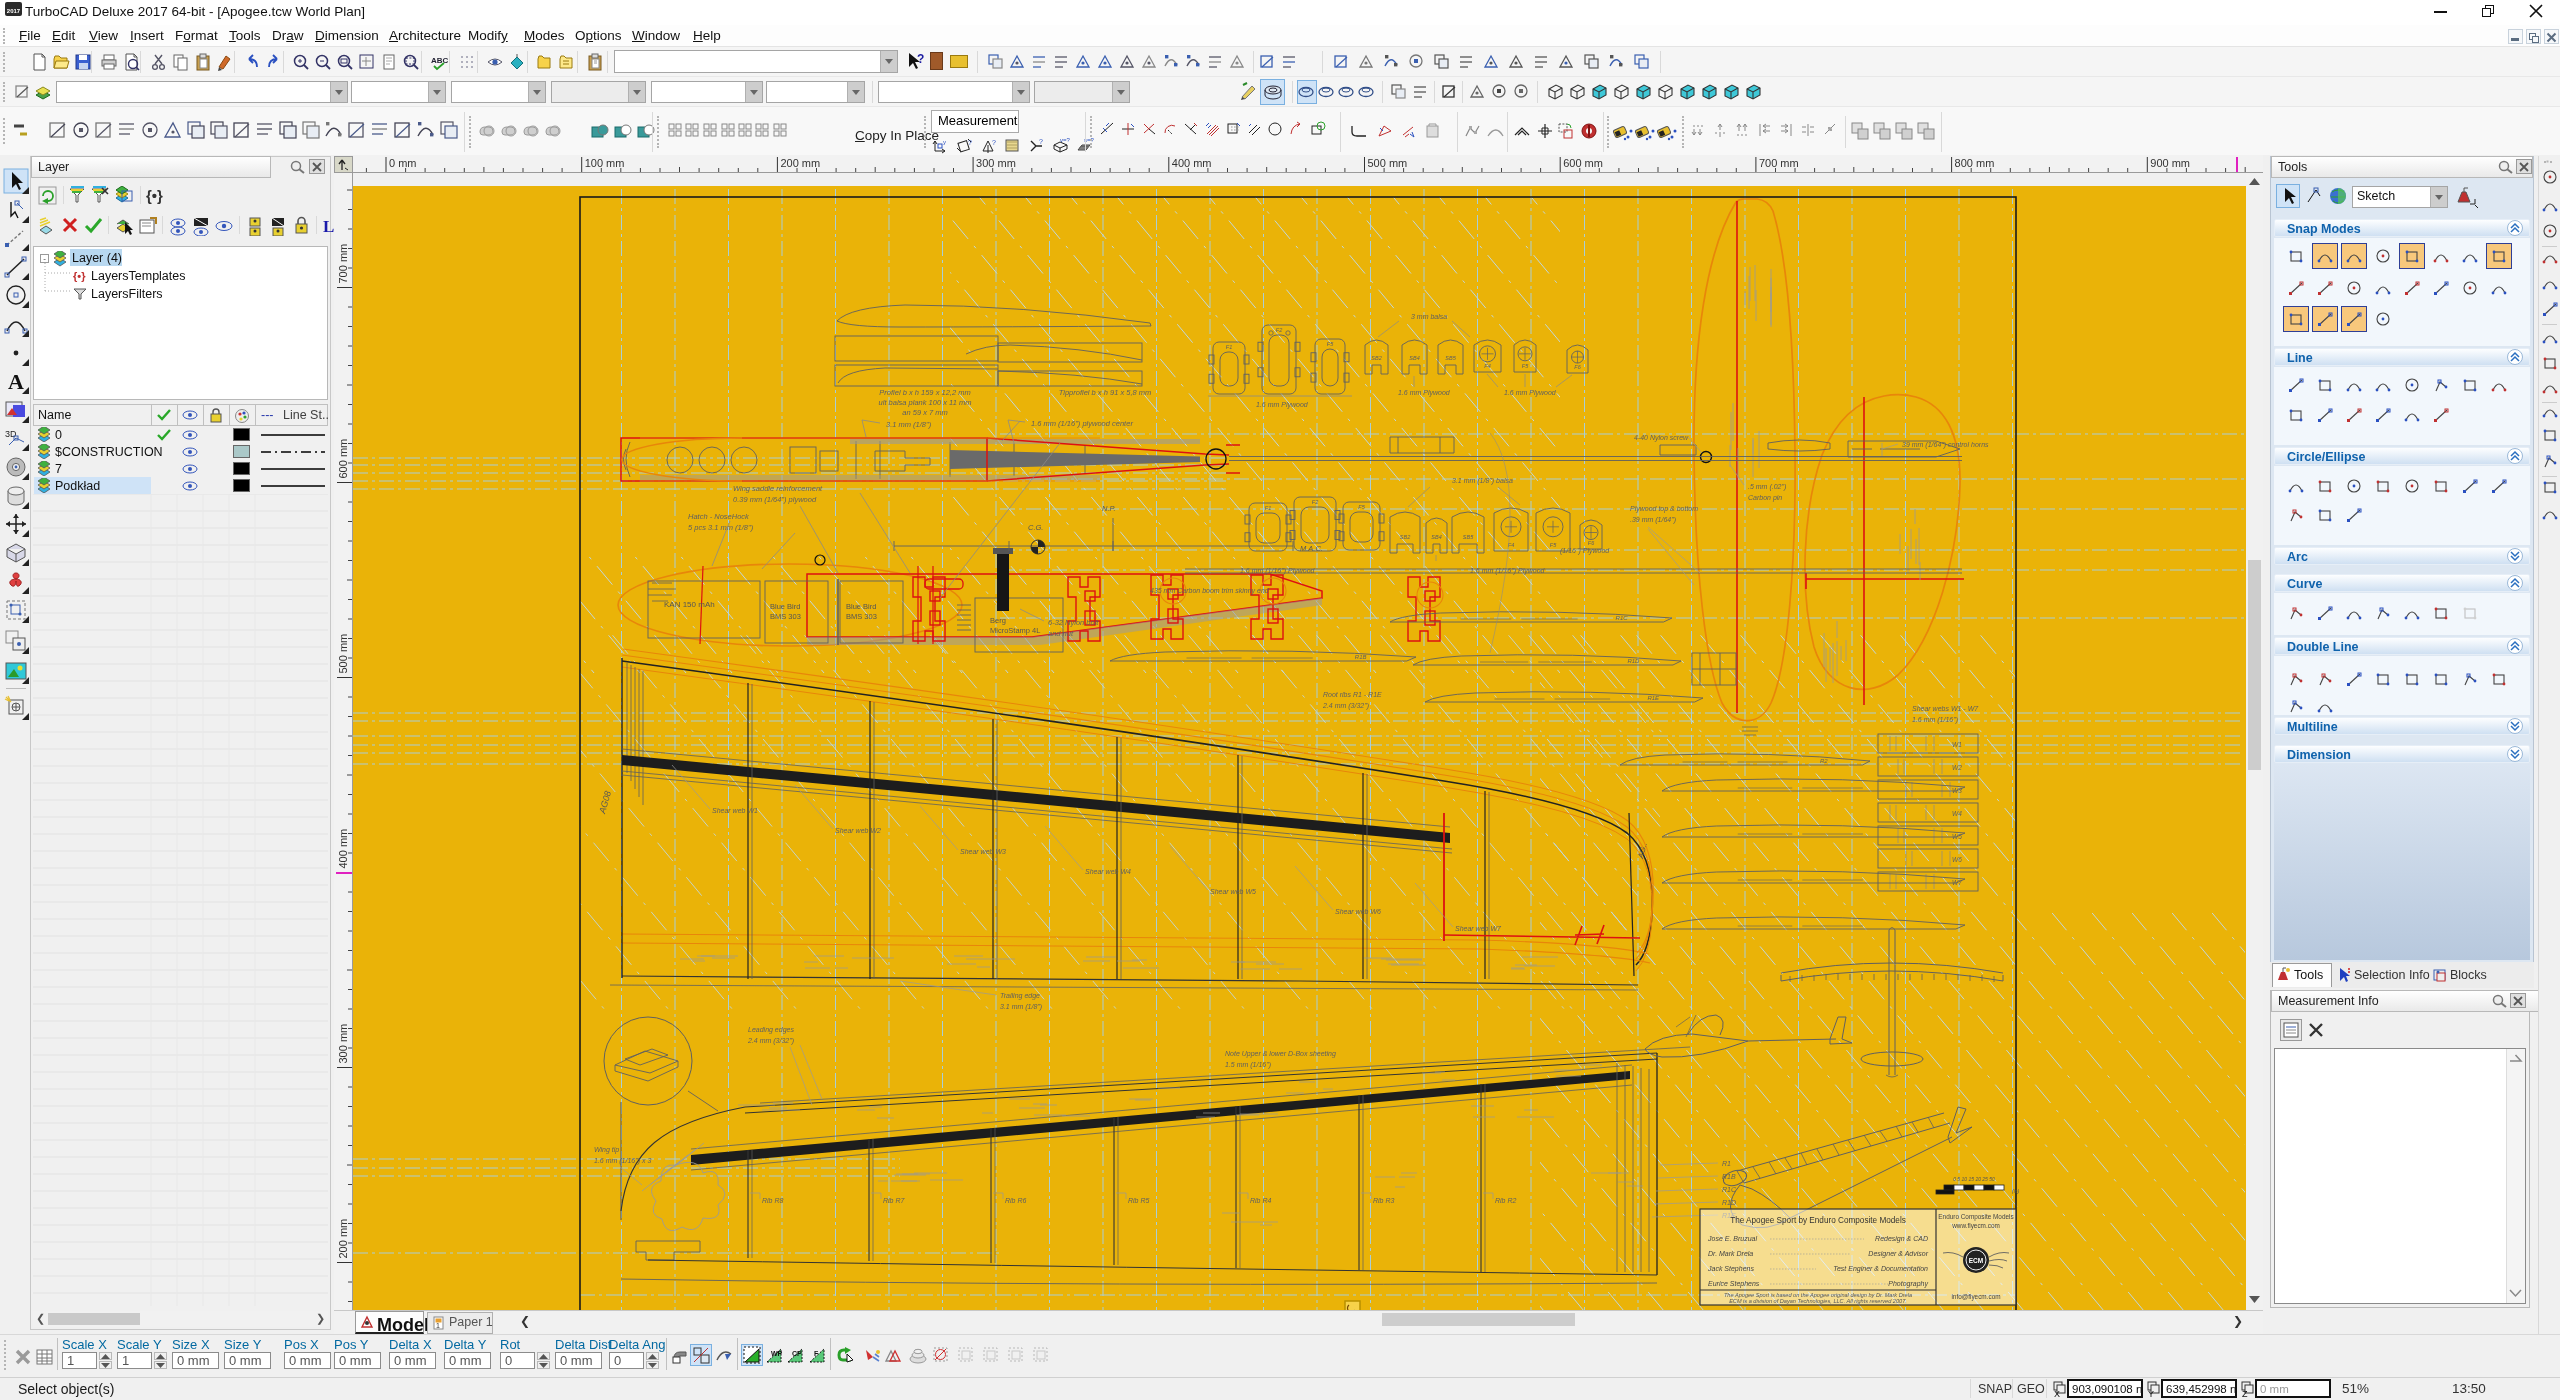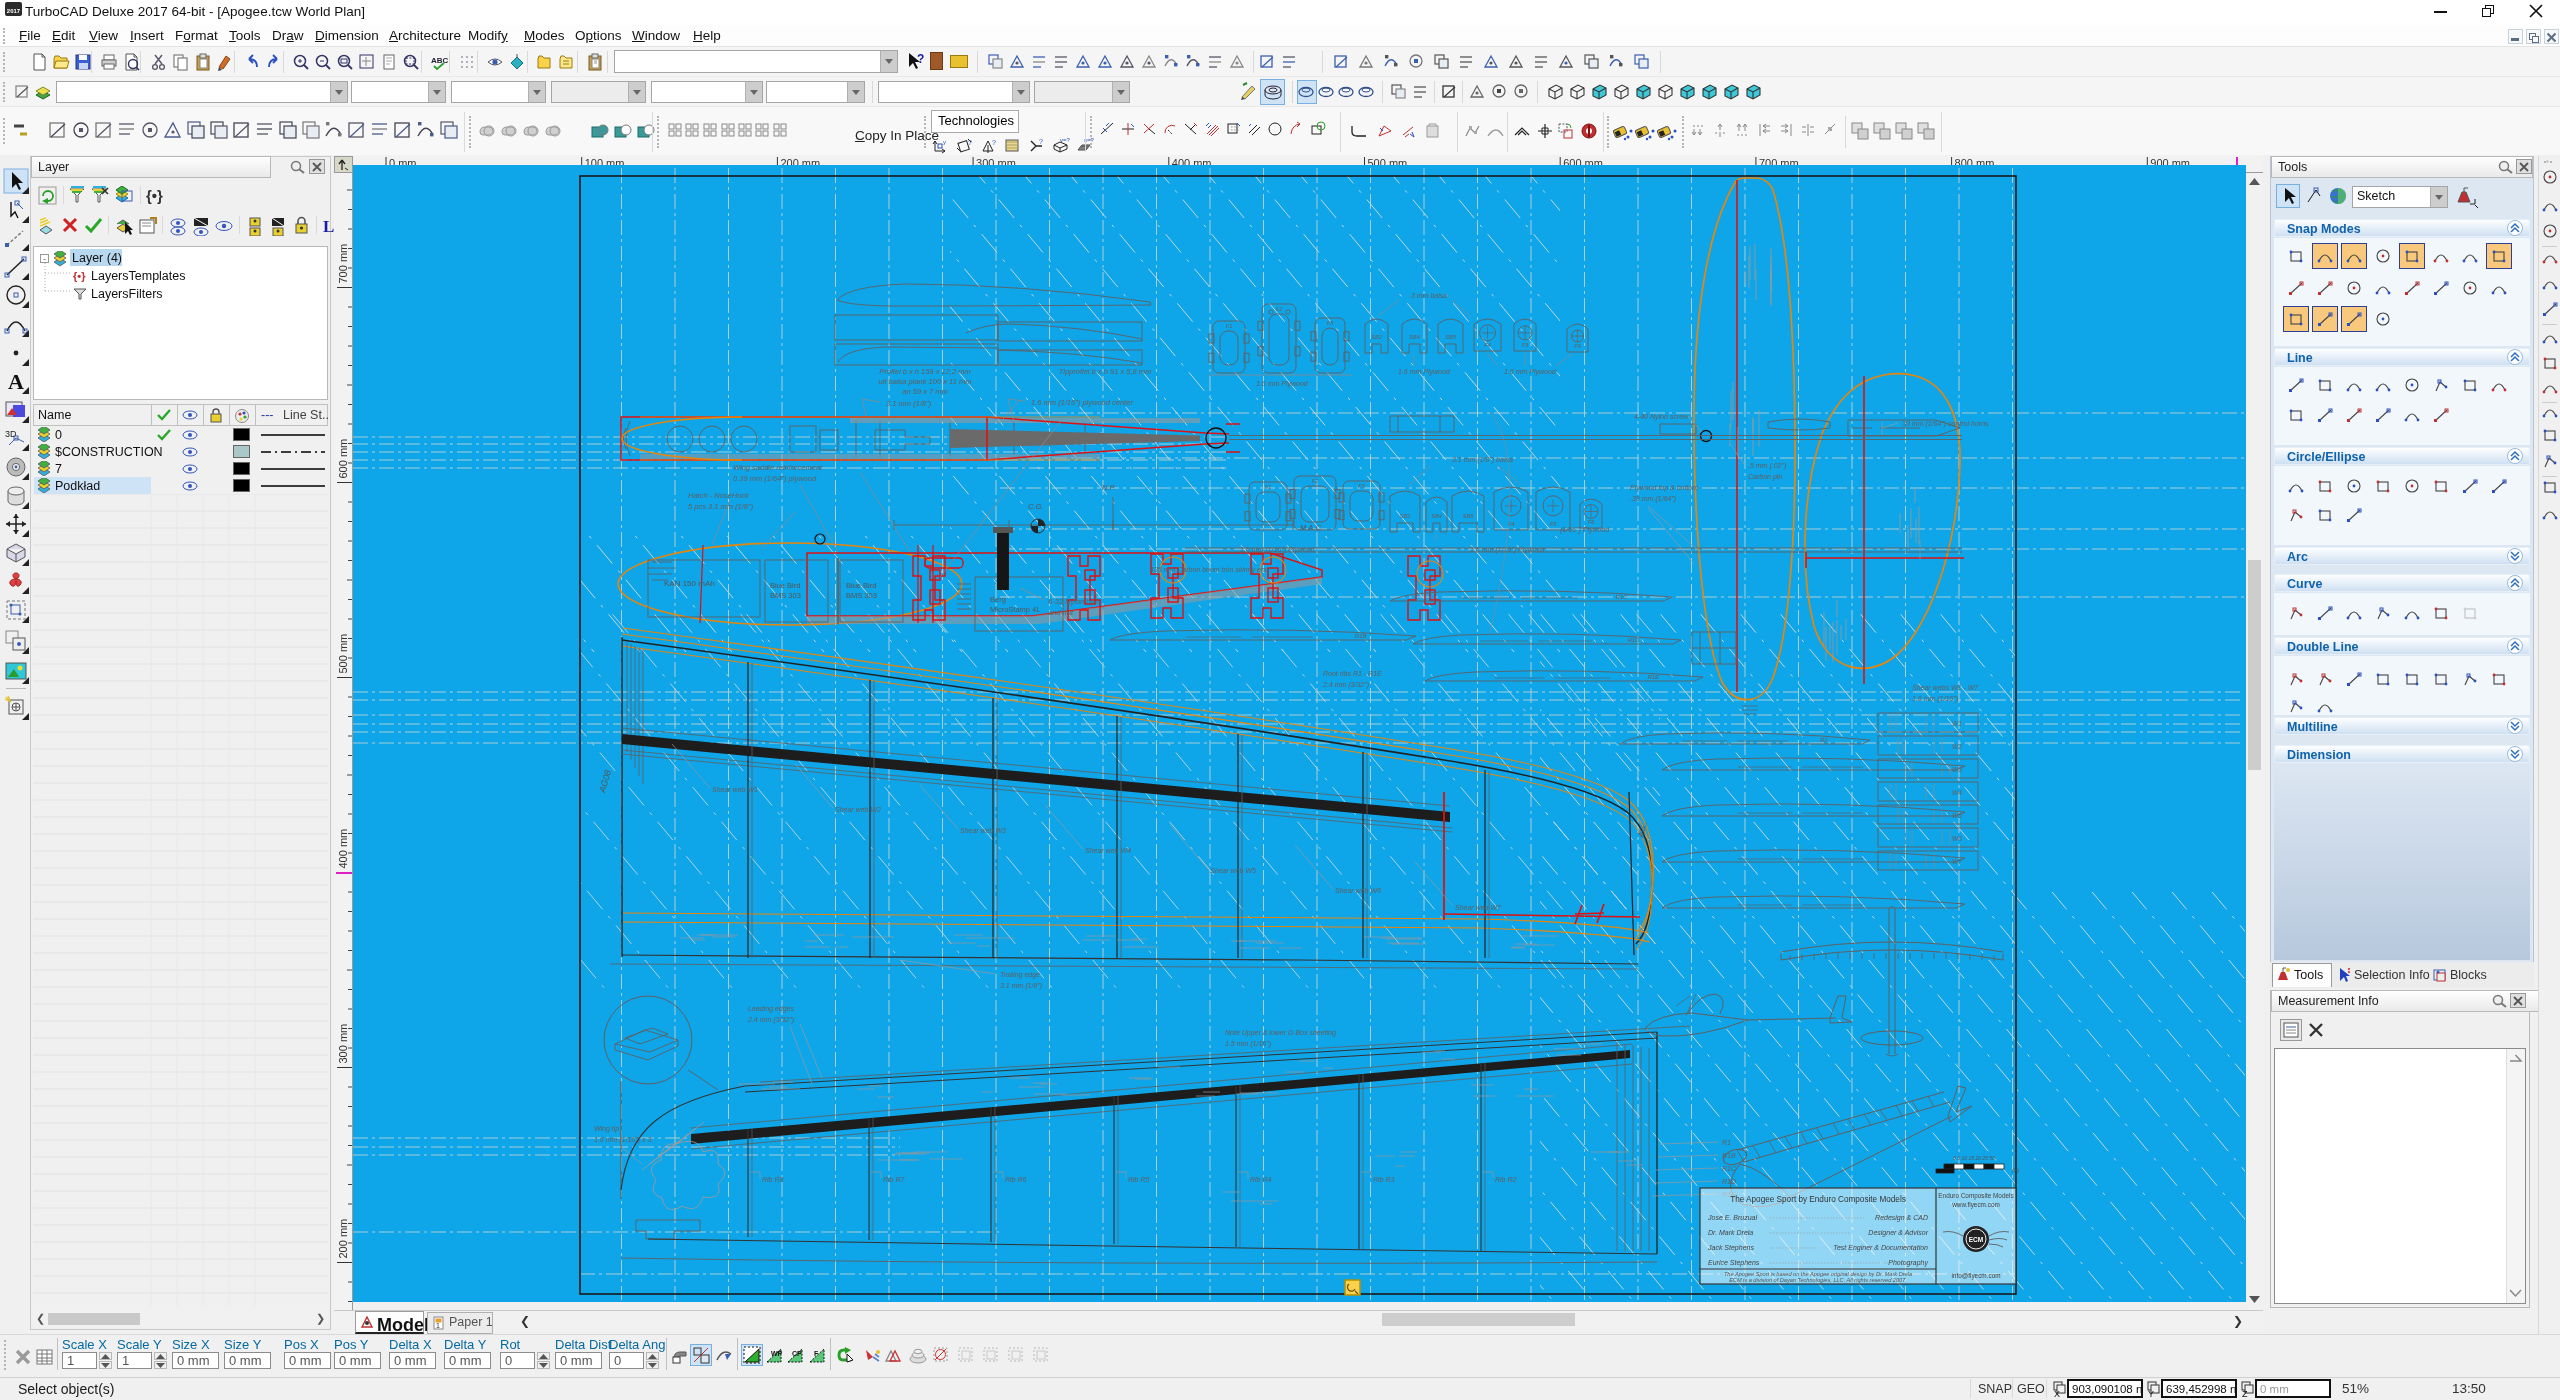--- a/index.html
+++ b/index.html
@@ -597,21 +597,21 @@
     <rect x="9" y="9" width="5" height="5" fill="none" stroke="#888"></rect>
   </svg>
 <svg class="abs" style="left:772px;top:122px" width="16" height="18">
     <rect x="2" y="2" width="5" height="5" fill="none" stroke="#888"></rect>
     <rect x="9" y="2" width="5" height="5" fill="none" stroke="#888"></rect>
     <rect x="2" y="9" width="5" height="5" fill="none" stroke="#888"></rect>
     <rect x="9" y="9" width="5" height="5" fill="none" stroke="#888"></rect>
   </svg>
 <span class="abs" style="left:855px;top:128px;font-size:13.5px;color:#222"><u>C</u>opy In Place</span>
 <div class="grip" style="left:924px;top:116px;height:32px"></div>
-<div class="abs" style="left:931px;top:110px;width:88px;height:23px;background:#fff;border:1px solid #aaa;font-size:13px;padding:2px 0 0 6px">Technologies</div>
+<div class="abs" style="left:931px;top:110px;width:88px;height:23px;background:#fff;border:1px solid #aaa;font-size:13px;padding:2px 0 0 6px">Measurement</div>
 <svg class="abs" style="left:932px;top:137px" width="18" height="18">
     <path d="M3,14 L3,4 M3,14 L13,14 M3,4 L1,7 M3,4 L5,7 M13,14 L10,12 M13,14 L10,16" stroke="#222" fill="none"></path>
     <rect x="6" y="7" width="4" height="4" fill="none" stroke="#2a50c0"></rect>
     <text x="11" y="7" font-size="6" fill="#2a50c0">y</text>
   </svg>
 <svg class="abs" style="left:956px;top:137px" width="18" height="18">
     <rect x="3" y="5" width="9" height="9" fill="none" stroke="#222" transform="rotate(-18 7 9)"></rect>
     <path d="M12,2 L15,5 M4,14 L1,11" stroke="#222"></path>
     <text x="12" y="8" font-size="7" fill="#2a50c0">?</text>
   </svg>
@@ -1339,21 +1339,21 @@
     <line x1="14" y1="972.5" x2="18" y2="972.5" stroke="#444"></line>
     <line x1="13" y1="992.0" x2="18" y2="992.0" stroke="#444"></line>
     <line x1="14" y1="1011.5" x2="18" y2="1011.5" stroke="#444"></line>
     <line x1="14" y1="1031.0" x2="18" y2="1031.0" stroke="#444"></line>
     <line x1="14" y1="1050.5" x2="18" y2="1050.5" stroke="#444"></line>
     <line x1="14" y1="1070.0" x2="18" y2="1070.0" stroke="#444"></line>
     <line x1="14" y1="1109.0" x2="18" y2="1109.0" stroke="#444"></line>
     <line x1="14" y1="1128.5" x2="18" y2="1128.5" stroke="#444"></line>
     <line x1="2" y1="700" x2="18" y2="700" stroke="#e020c0" stroke-width="2"></line>
   </svg>
-<div class="abs" style="left:353px;top:165px;width:1893px;height:1137px;background:#0ea5e9;overflow:hidden"><svg width="1893" height="1137" viewBox="353 173 1893 1137">
+<div class="abs" style="left:353px;top:186px;width:1893px;height:1137px;background:#eab308;overflow:hidden"><svg width="1893" height="1137" viewBox="353 173 1893 1137">
       <g font-family="Liberation Sans, sans-serif" fill="none">
         <defs>
           <clipPath id="cpAll">
             <rect x="353" y="173" width="1893" height="1137"></rect>
           </clipPath>
           <clipPath id="cpD1">
             <rect x="950" y="184" width="610" height="476"></rect>
             <rect x="580" y="540" width="370" height="120"></rect>
           </clipPath>
           <clipPath id="cpD2">

